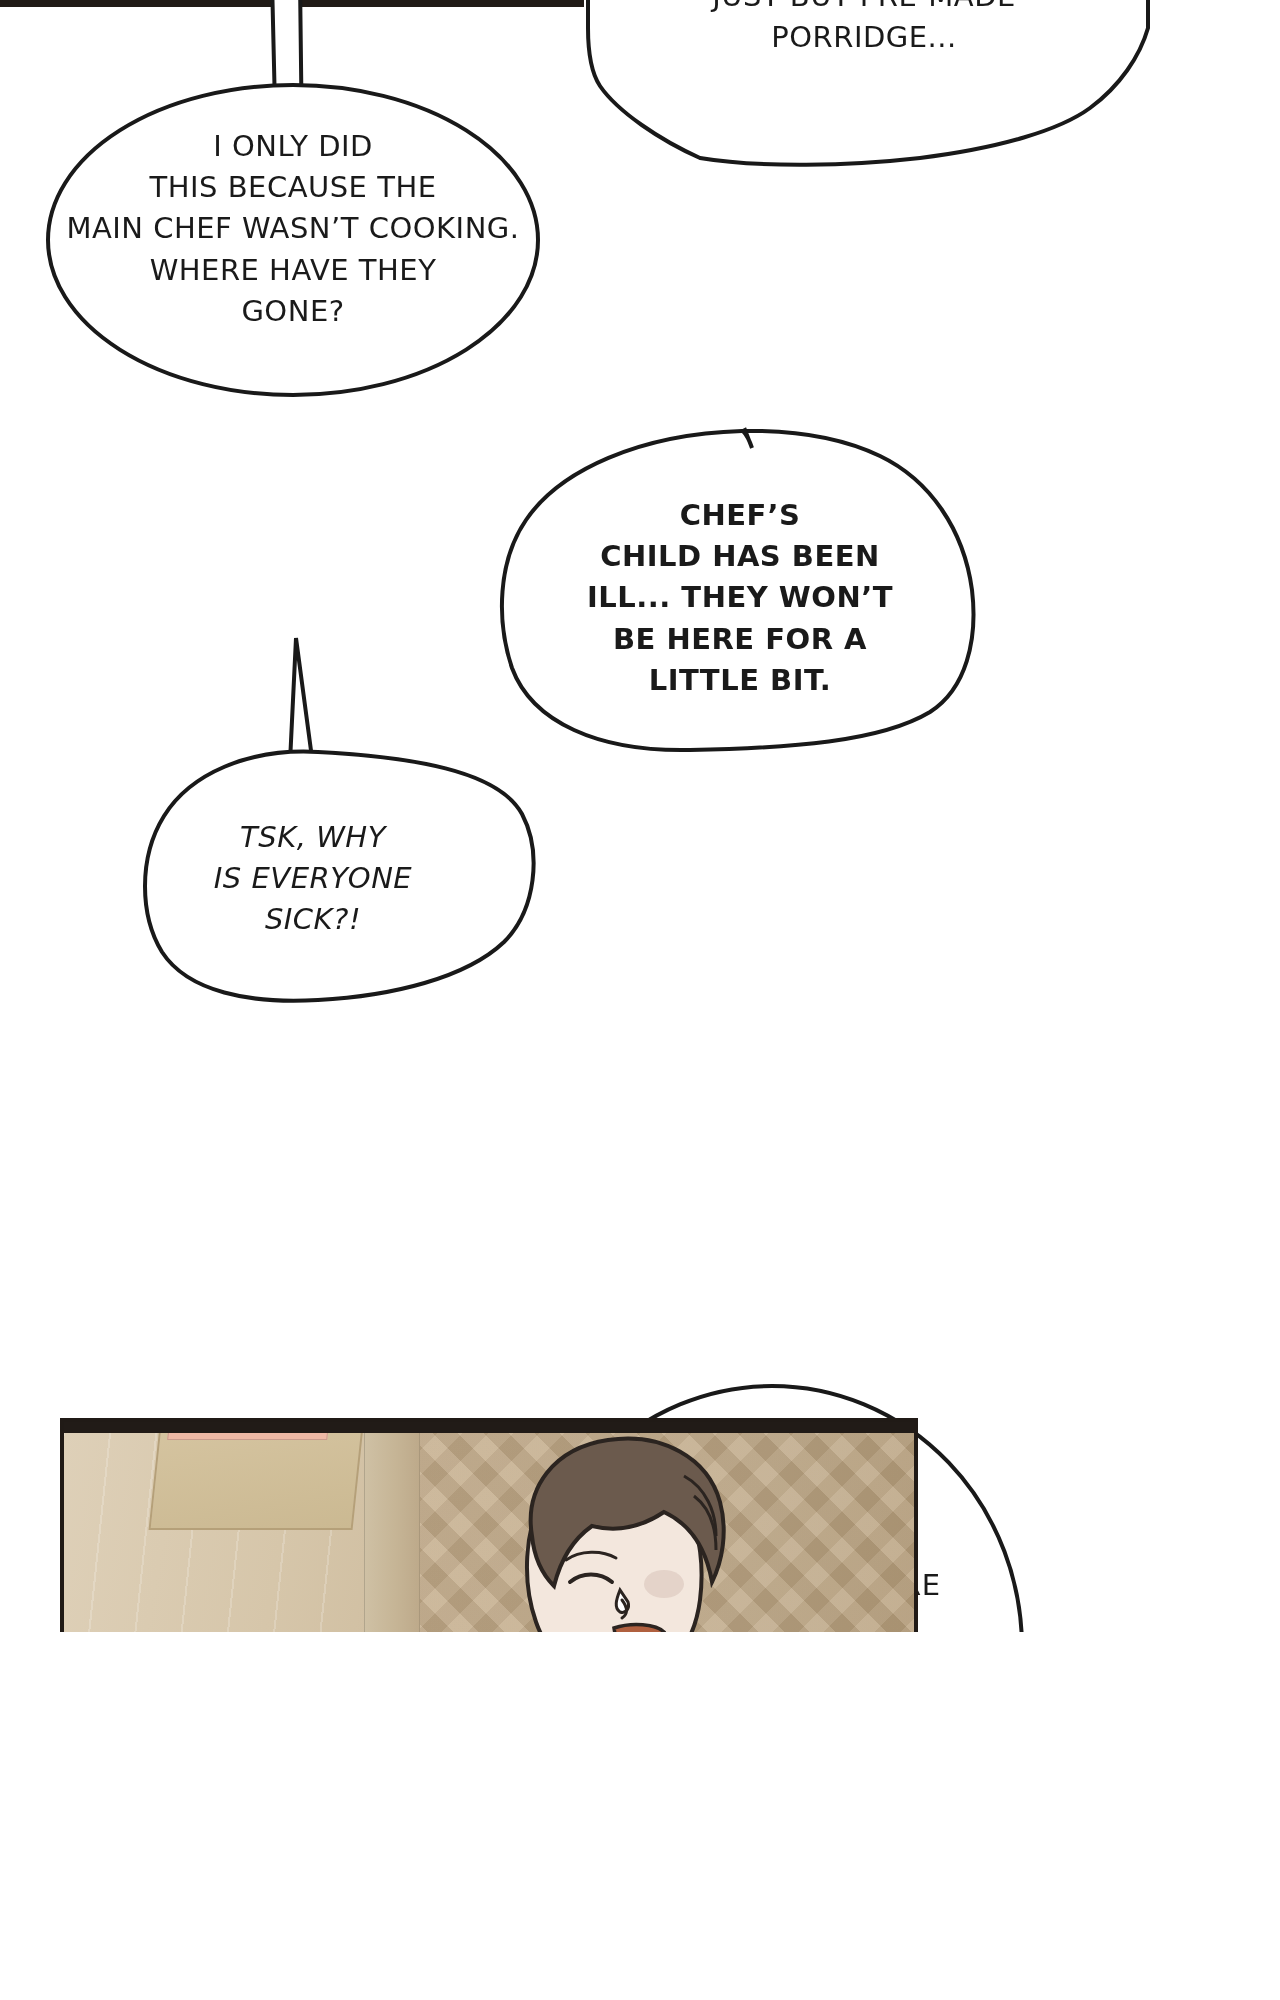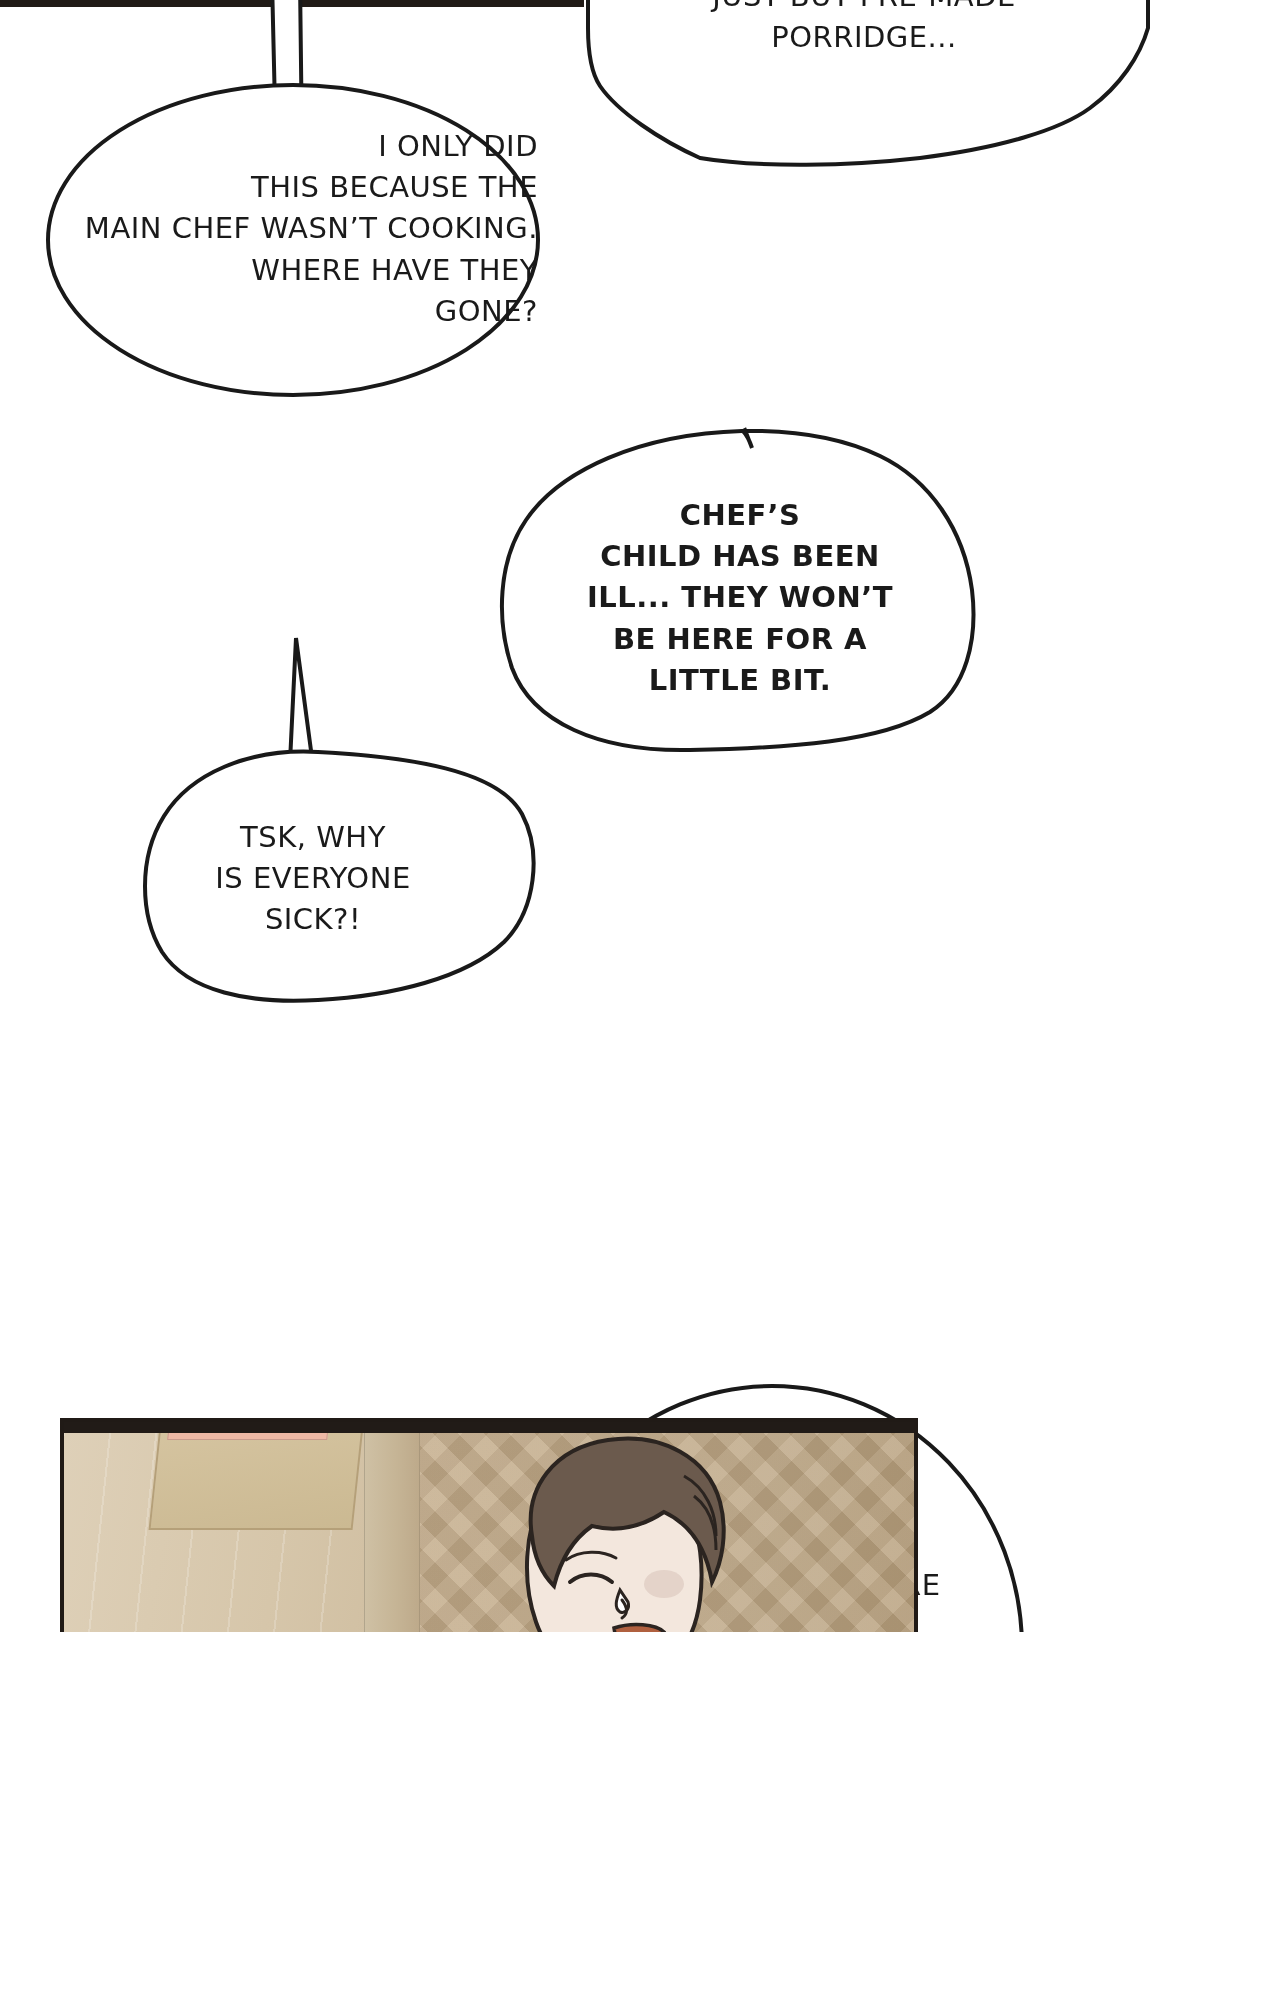--- a/index.html
+++ b/index.html
@@ -179,33 +179,33 @@
              C 392 996 466 978 504 942
              C 536 910 542 852 522 814
              C 498 770 410 757 318 752 Z"></path>
 
     <ellipse class="bubble-shape" cx="772" cy="1648" rx="250" ry="262"></ellipse>
   </svg>
 
   <div class="bubble-text" style="left:624px; top:-24px; width:480px; font-size:29px;">JUST BUY PRE-MADE
 PORRIDGE...</div>
 
-  <div class="bubble-text" style="left:48px; top:126px; width:490px; font-size:29px;text-align:right;">I ONLY DID
+  <div class="bubble-text" style="left:48px; top:126px; width:490px; font-size:29px;">I ONLY DID
 THIS BECAUSE THE
 MAIN CHEF WASN’T COOKING.
 WHERE HAVE THEY
 GONE?</div>
 
   <div class="bubble-text" style="left:500px; top:495px; width:480px; font-size:29px;font-weight:bold;">CHEF’S
 CHILD HAS BEEN
 ILL... THEY WON’T
 BE HERE FOR A
 LITTLE BIT.</div>
 
-  <div class="bubble-text" style="left:148px; top:817px; width:330px; font-size:29px;">TSK, WHY
+  <div class="bubble-text" style="left:148px; top:817px; width:330px; font-size:29px;font-style:italic;">TSK, WHY
 IS EVERYONE
 SICK?!</div>
 
   <div class="bubble-text" style="left:530px; top:1483px; width:484px; font-size:29px;">I’M
 COMING BACK
 TOMORROW, PREPARE</div>
 
   <div id="bottom-panel">
     <div id="panel-floor-left"></div>
     <div id="panel-floor-right"></div>

